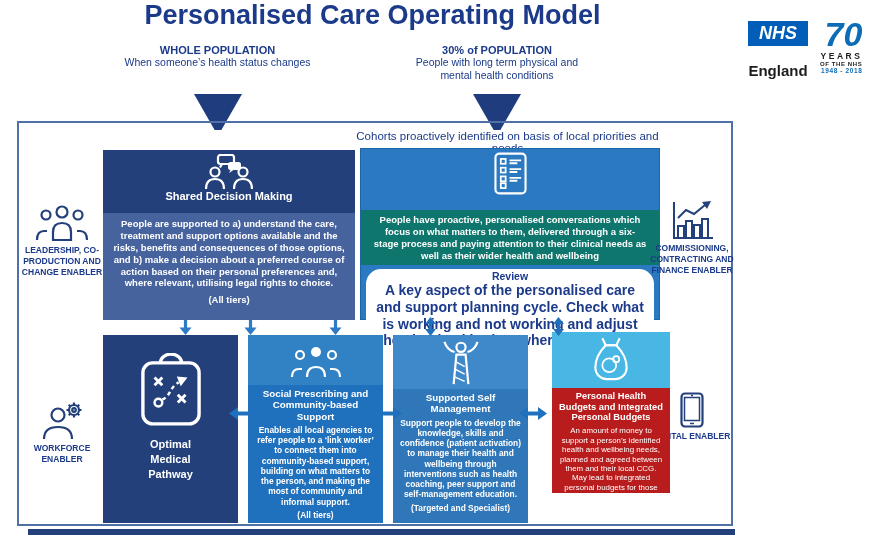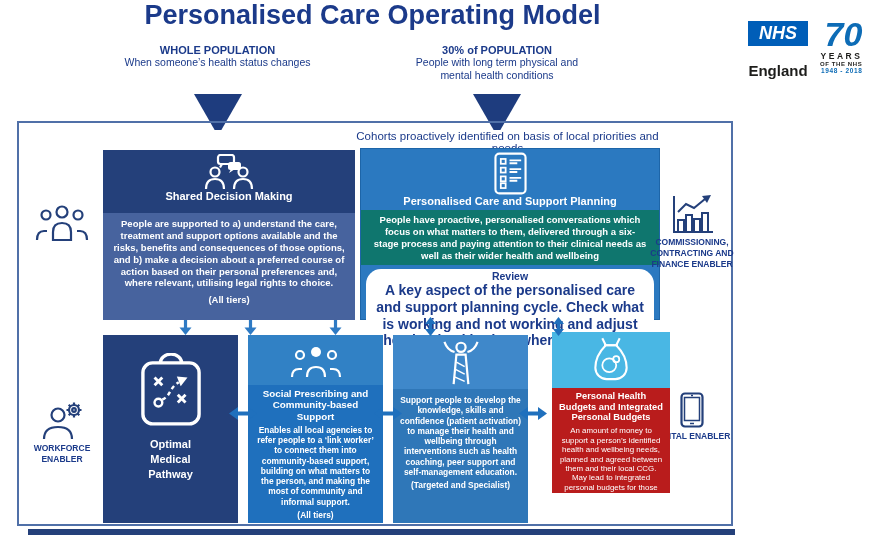--- a/index.html
+++ b/index.html
@@ -129,43 +129,43 @@
           <rect x="1.5" y="1.5" width="31" height="41" rx="4" stroke-width="2.2"></rect>
           <rect x="7" y="7" width="5" height="5" stroke-width="1.8"></rect>
           <path d="M16,8.5 H28 M16,11.5 H24" stroke-width="2"></path>
           <rect x="7" y="16" width="5" height="5" stroke-width="1.8"></rect>
           <path d="M16,17.5 H28 M16,20.5 H24" stroke-width="2"></path>
           <rect x="7" y="25" width="5" height="5" stroke-width="1.8"></rect>
           <rect x="7" y="32" width="5" height="5" stroke-width="1.8"></rect>
           <path d="M16,26.5 H28 M16,29.5 H24" stroke-width="2"></path>
         </g>
       </svg>
-      <div class="box-title">Personalised Care and Support Planning</div>
     </div>
     <div class="pcsp-body">People have proactive, personalised conversations which focus on what matters to them, delivered through a six-stage process and paying attention to their clinical needs as well as their wider health and wellbeing</div>
     <div class="review">
       <div class="review-title">Review</div>
       <div class="review-body">A key aspect of the personalised care and support planning cycle. Check what is working and not working and adjust the plan (and budget where applicable).</div>
     </div>
   </div>
 
   <div class="abs enabler" style="left:20px; top:204px;">
     <svg width="54" height="38" viewBox="0 0 54 38">
       <g stroke="#24407a" stroke-width="2.2" fill="none">
         <circle cx="11" cy="11" r="4.5"></circle>
           <path d="M2,36 q0,-9 7,-9 h3"></path>
         <circle cx="43" cy="11" r="4.5"></circle>
           <path d="M52,36 q0,-9 -7,-9 h-3"></path>
         <circle cx="27" cy="8" r="5.5"></circle>
           <path d="M18,36 v-8 q0,-9 9,-9 q9,0 9,9 v8 z"></path>
       </g>
     </svg>
-  </div>
-
-  <div class="abs enabler" style="left:650px; top:192px;">
+    <div class="enabler-label">LEADERSHIP, CO-PRODUCTION AND CHANGE ENABLER</div>
+  </div>
+
+  <div class="abs enabler" style="left:650px; top:198px;">
     <svg width="46" height="42" viewBox="0 0 46 42">
       <g stroke="#24407a" stroke-width="2" fill="none">
         <path d="M5,4 V40 H44"></path>
         <rect x="9" y="28" width="6" height="12"></rect>
           <rect x="17" y="23" width="6" height="17"></rect>
         <rect x="25" y="27" width="6" height="13"></rect>
           <rect x="33" y="21" width="6" height="19"></rect>
         <polyline points="9,20 17,12 25,16 36,7"></polyline>
       </g>
       <polygon points="33,4 42,3 38,11" fill="#24407a"></polygon>
@@ -237,20 +237,21 @@
       <svg width="40" height="46" viewBox="0 0 42 50">
         <g stroke="#ffffff" stroke-width="2.4" fill="none">
           <circle cx="21" cy="8" r="5"></circle>
           <path d="M3,2 q3,9 11,11 M39,2 q-3,9 -11,11"></path>
           <path d="M13,48 L16,16 L26,16 L29,48"></path>
           <path d="M16,24 l9,5 M15,32 l10,5 M14,40 l11,5" stroke-width="1.6"></path>
         </g>
       </svg>
     </div>
     <div class="b-body">
+      <div class="b-title">Supported Self Management</div>
       <div class="b-text">Support people to develop the knowledge, skills and confidence (patient activation) to manage their health and wellbeing through interventions such as health coaching, peer support and self-management education.</div>
       <div class="b-tier">(Targeted and Specialist)</div>
     </div>
   </div>
 
   <div class="abs bbox phb">
     <div class="b-head-phb">
       <svg width="40" height="48" viewBox="0 0 46 54">
         <g stroke="#ffffff" stroke-width="2.4" fill="none">
           <path d="M13,2 L17,10 M33,2 L29,10 M15,10 h16"></path>

